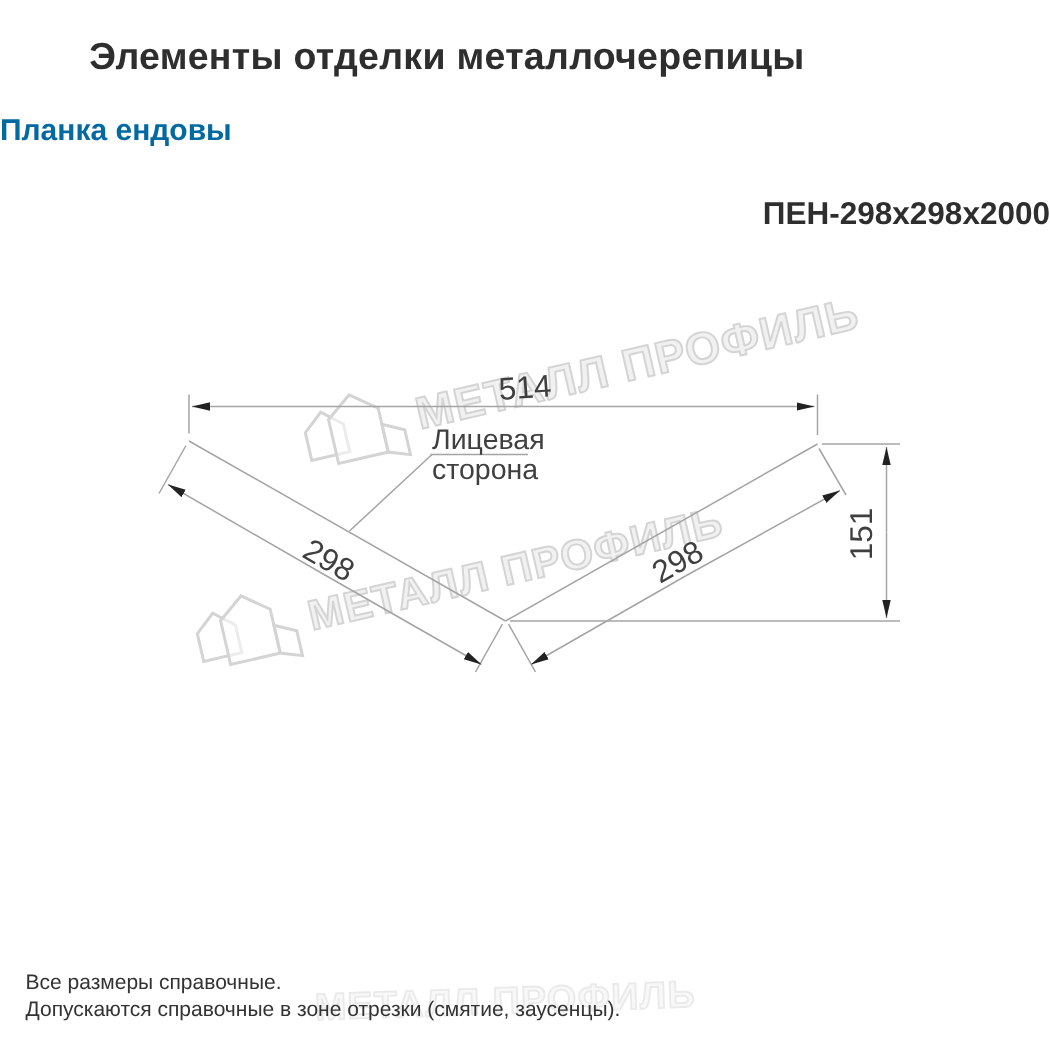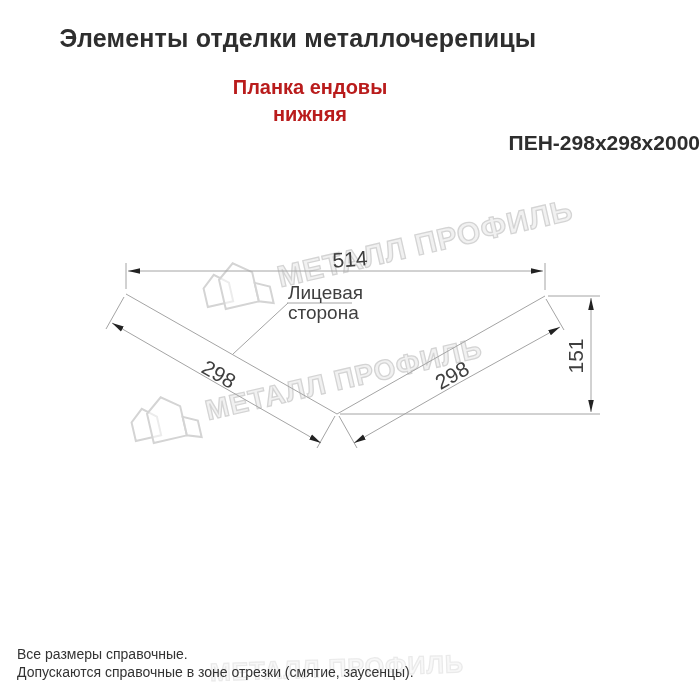--- a/index.html
+++ b/index.html
@@ -5,22 +5,22 @@
   html,body{margin:0;padding:0;background:#fff;}
   .page{
     position:relative;width:700px;height:700px;background:#ffffff;
     overflow:hidden;font-family:"Liberation Sans",sans-serif;
   }
   .title{
     position:absolute;top:24px;left:0;width:596px;text-align:center;
     font-size:25px;font-weight:bold;color:#2e2e2e;letter-spacing:0.2px;
   }
   .subtitle{
-    position:absolute;top:74px;left:0;width:620px;text-align:center;
-    font-size:20px;line-height:27px;font-weight:bold;color:#b91c1c;
+    position:absolute;top:74px;left:0;width:620px;text-align:left;
+    font-size:20px;line-height:27px;font-weight:bold;color:#0369a1;
   }
   .spec{
     position:absolute;top:131px;left:0;width:700px;text-align:right;
     font-size:21px;font-weight:bold;color:#2e2e2e;
   }
   .wm{
     position:absolute;display:flex;align-items:center;gap:8px;
     transform-origin:left center;white-space:nowrap;z-index:1;
     font-weight:bold;
   }
@@ -47,21 +47,20 @@
 </style>
 </head>
 <body>
 
 <div class="page">
 
   <div class="title">Элементы отделки металлочерепицы</div>
 
   <div class="subtitle">
     <div>Планка ендовы</div>
-    <div>нижняя</div>
   </div>
 
   <div class="spec">ПЕН-298x298x2000</div>
 
   <div class="wm wm1">
     <svg width="70" height="54" viewBox="0 0 70 54">
       <g fill="rgba(255,255,255,0.55)" stroke="#d4d4d4" stroke-width="2">
         <path d="M3,40 L3,21 L16,10 L29,21 L29,40 Z"></path>
         <path d="M20,46 L20,16 L37,3 L54,16 L54,46 Z"></path>
         <path d="M54,46 L54,27 L68,34 L68,51 Z"></path>

